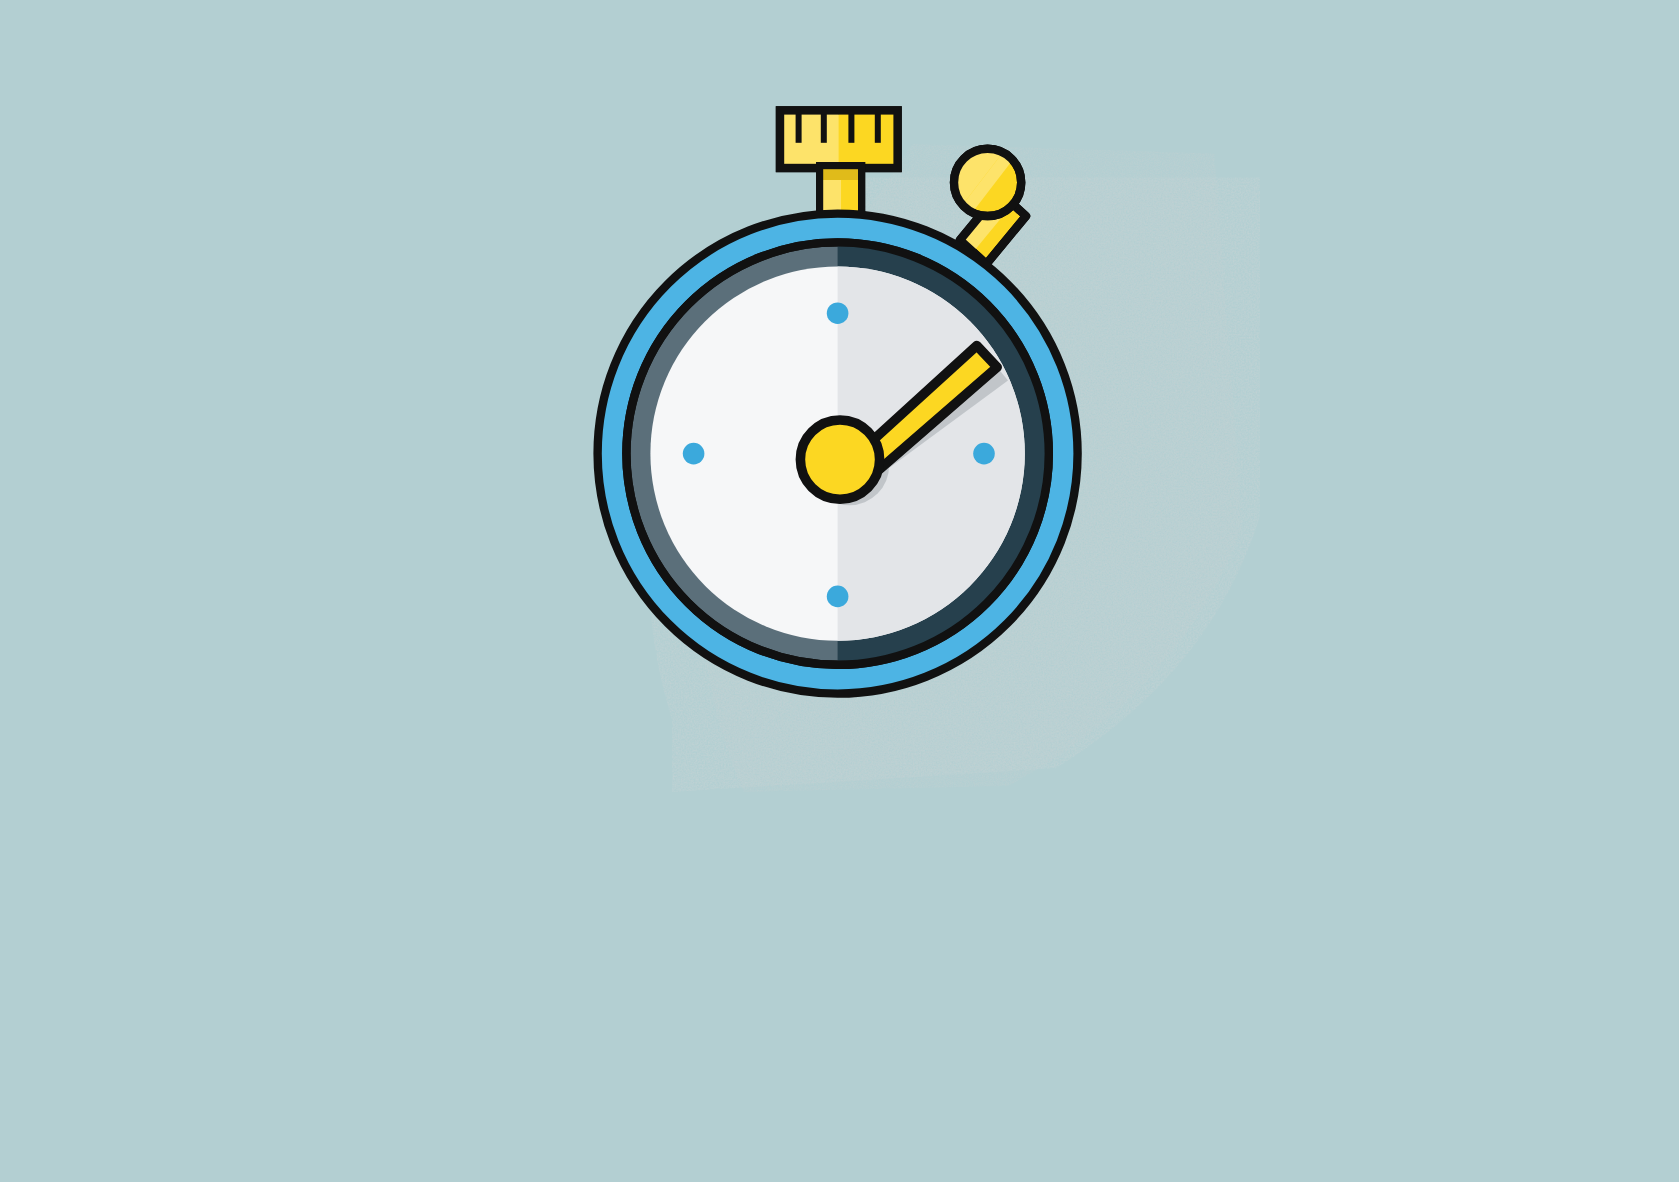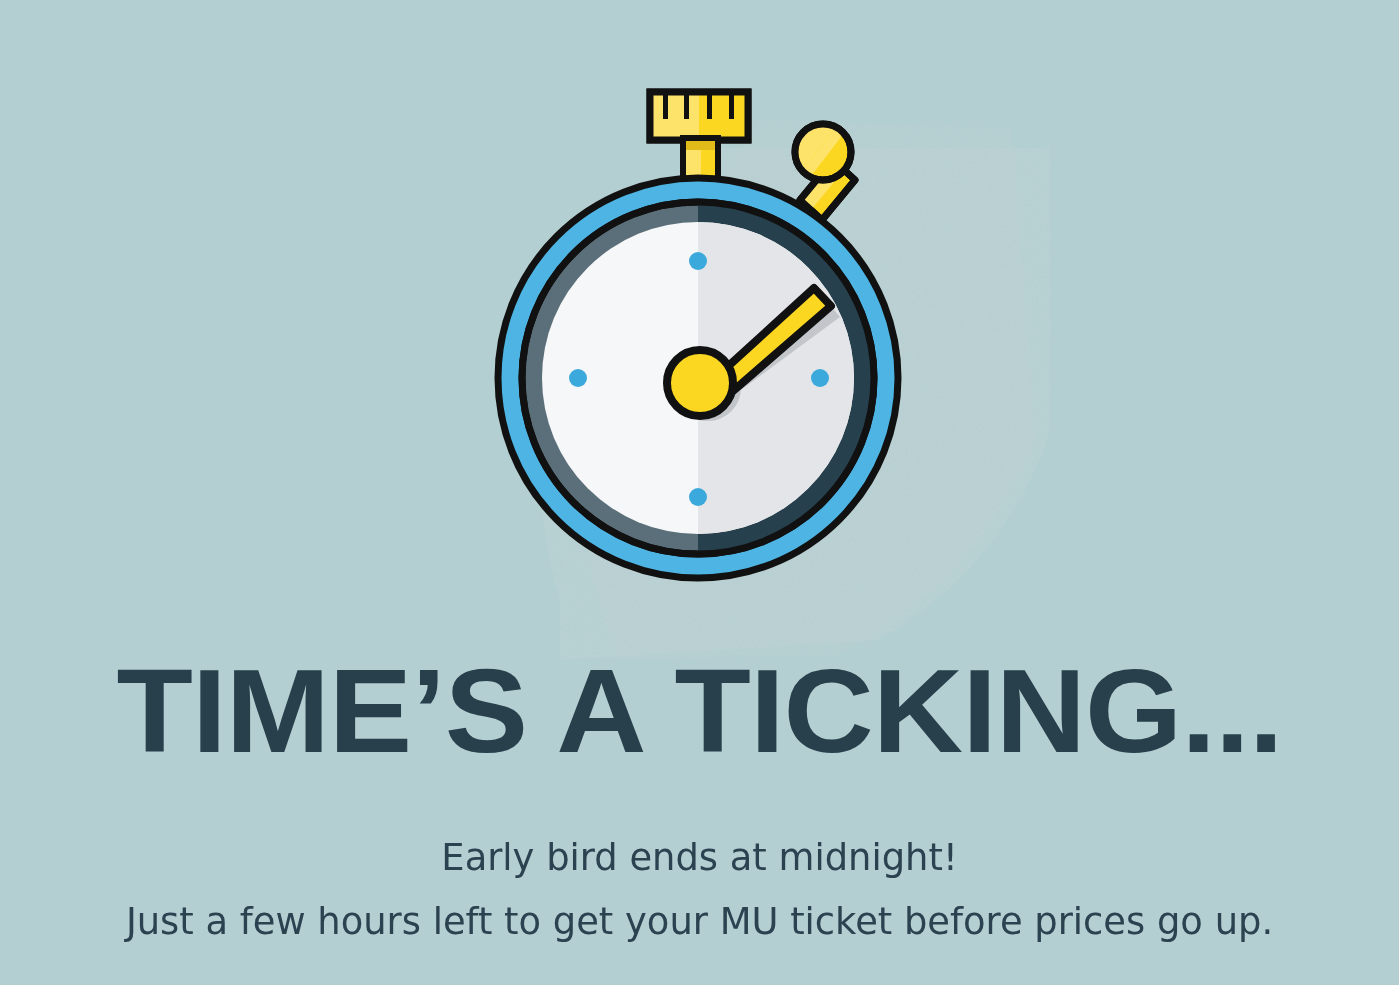--- a/index.html
+++ b/index.html
@@ -182,19 +182,14 @@
       <circle cx="708" cy="388" r="33" fill="#2b3b44"></circle>
     </g>
 
     <g>
       <path d="M 702,390 L 814,288 L 831,306 L 718,404 Z" fill="#fcd722" stroke="#111111" stroke-width="8" stroke-linejoin="round"></path>
       <circle cx="700" cy="383" r="33" fill="#fcd722" stroke="#111111" stroke-width="8"></circle>
     </g>
 
   </svg>
 
-  <div id="text-block">
-    <h1 class="headline">TIME’S A TICKING...</h1>
-    <p class="sub-line sub-line-1">Early bird ends at midnight!</p>
-    <p class="sub-line sub-line-2">Just a few hours left to get your MU ticket before prices go up.</p>
-  </div>
 
 </div>
 
 </body></html>

